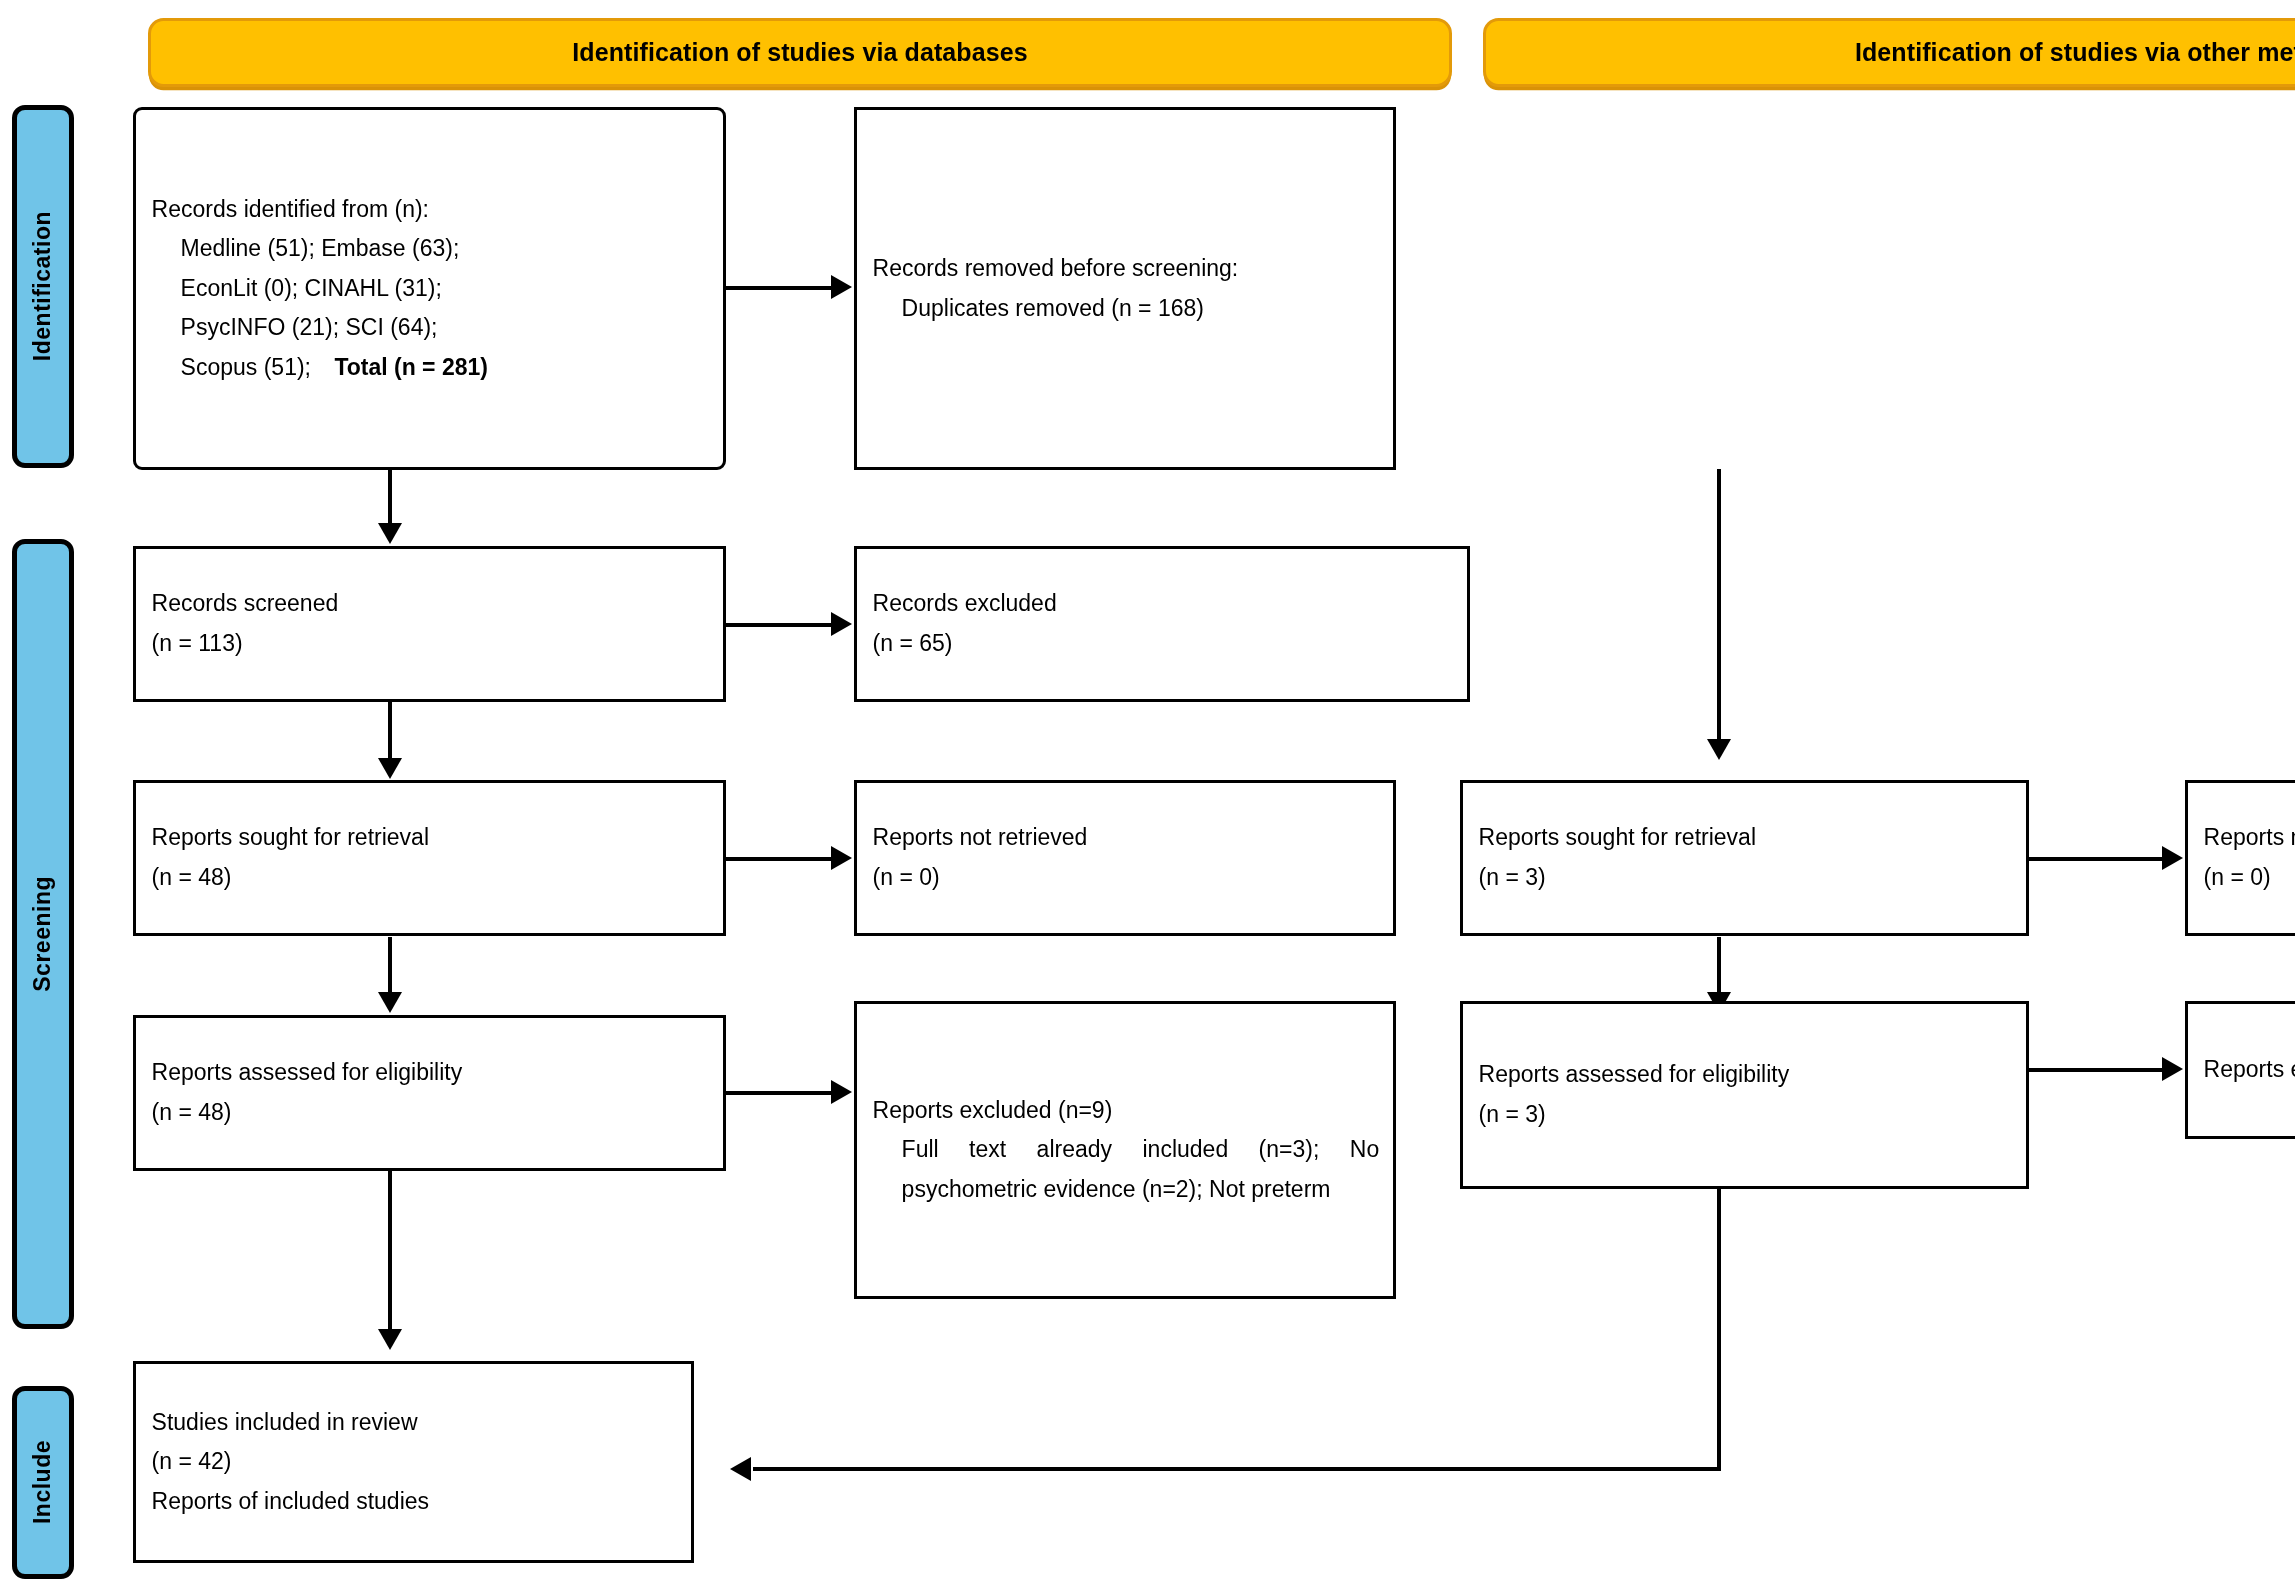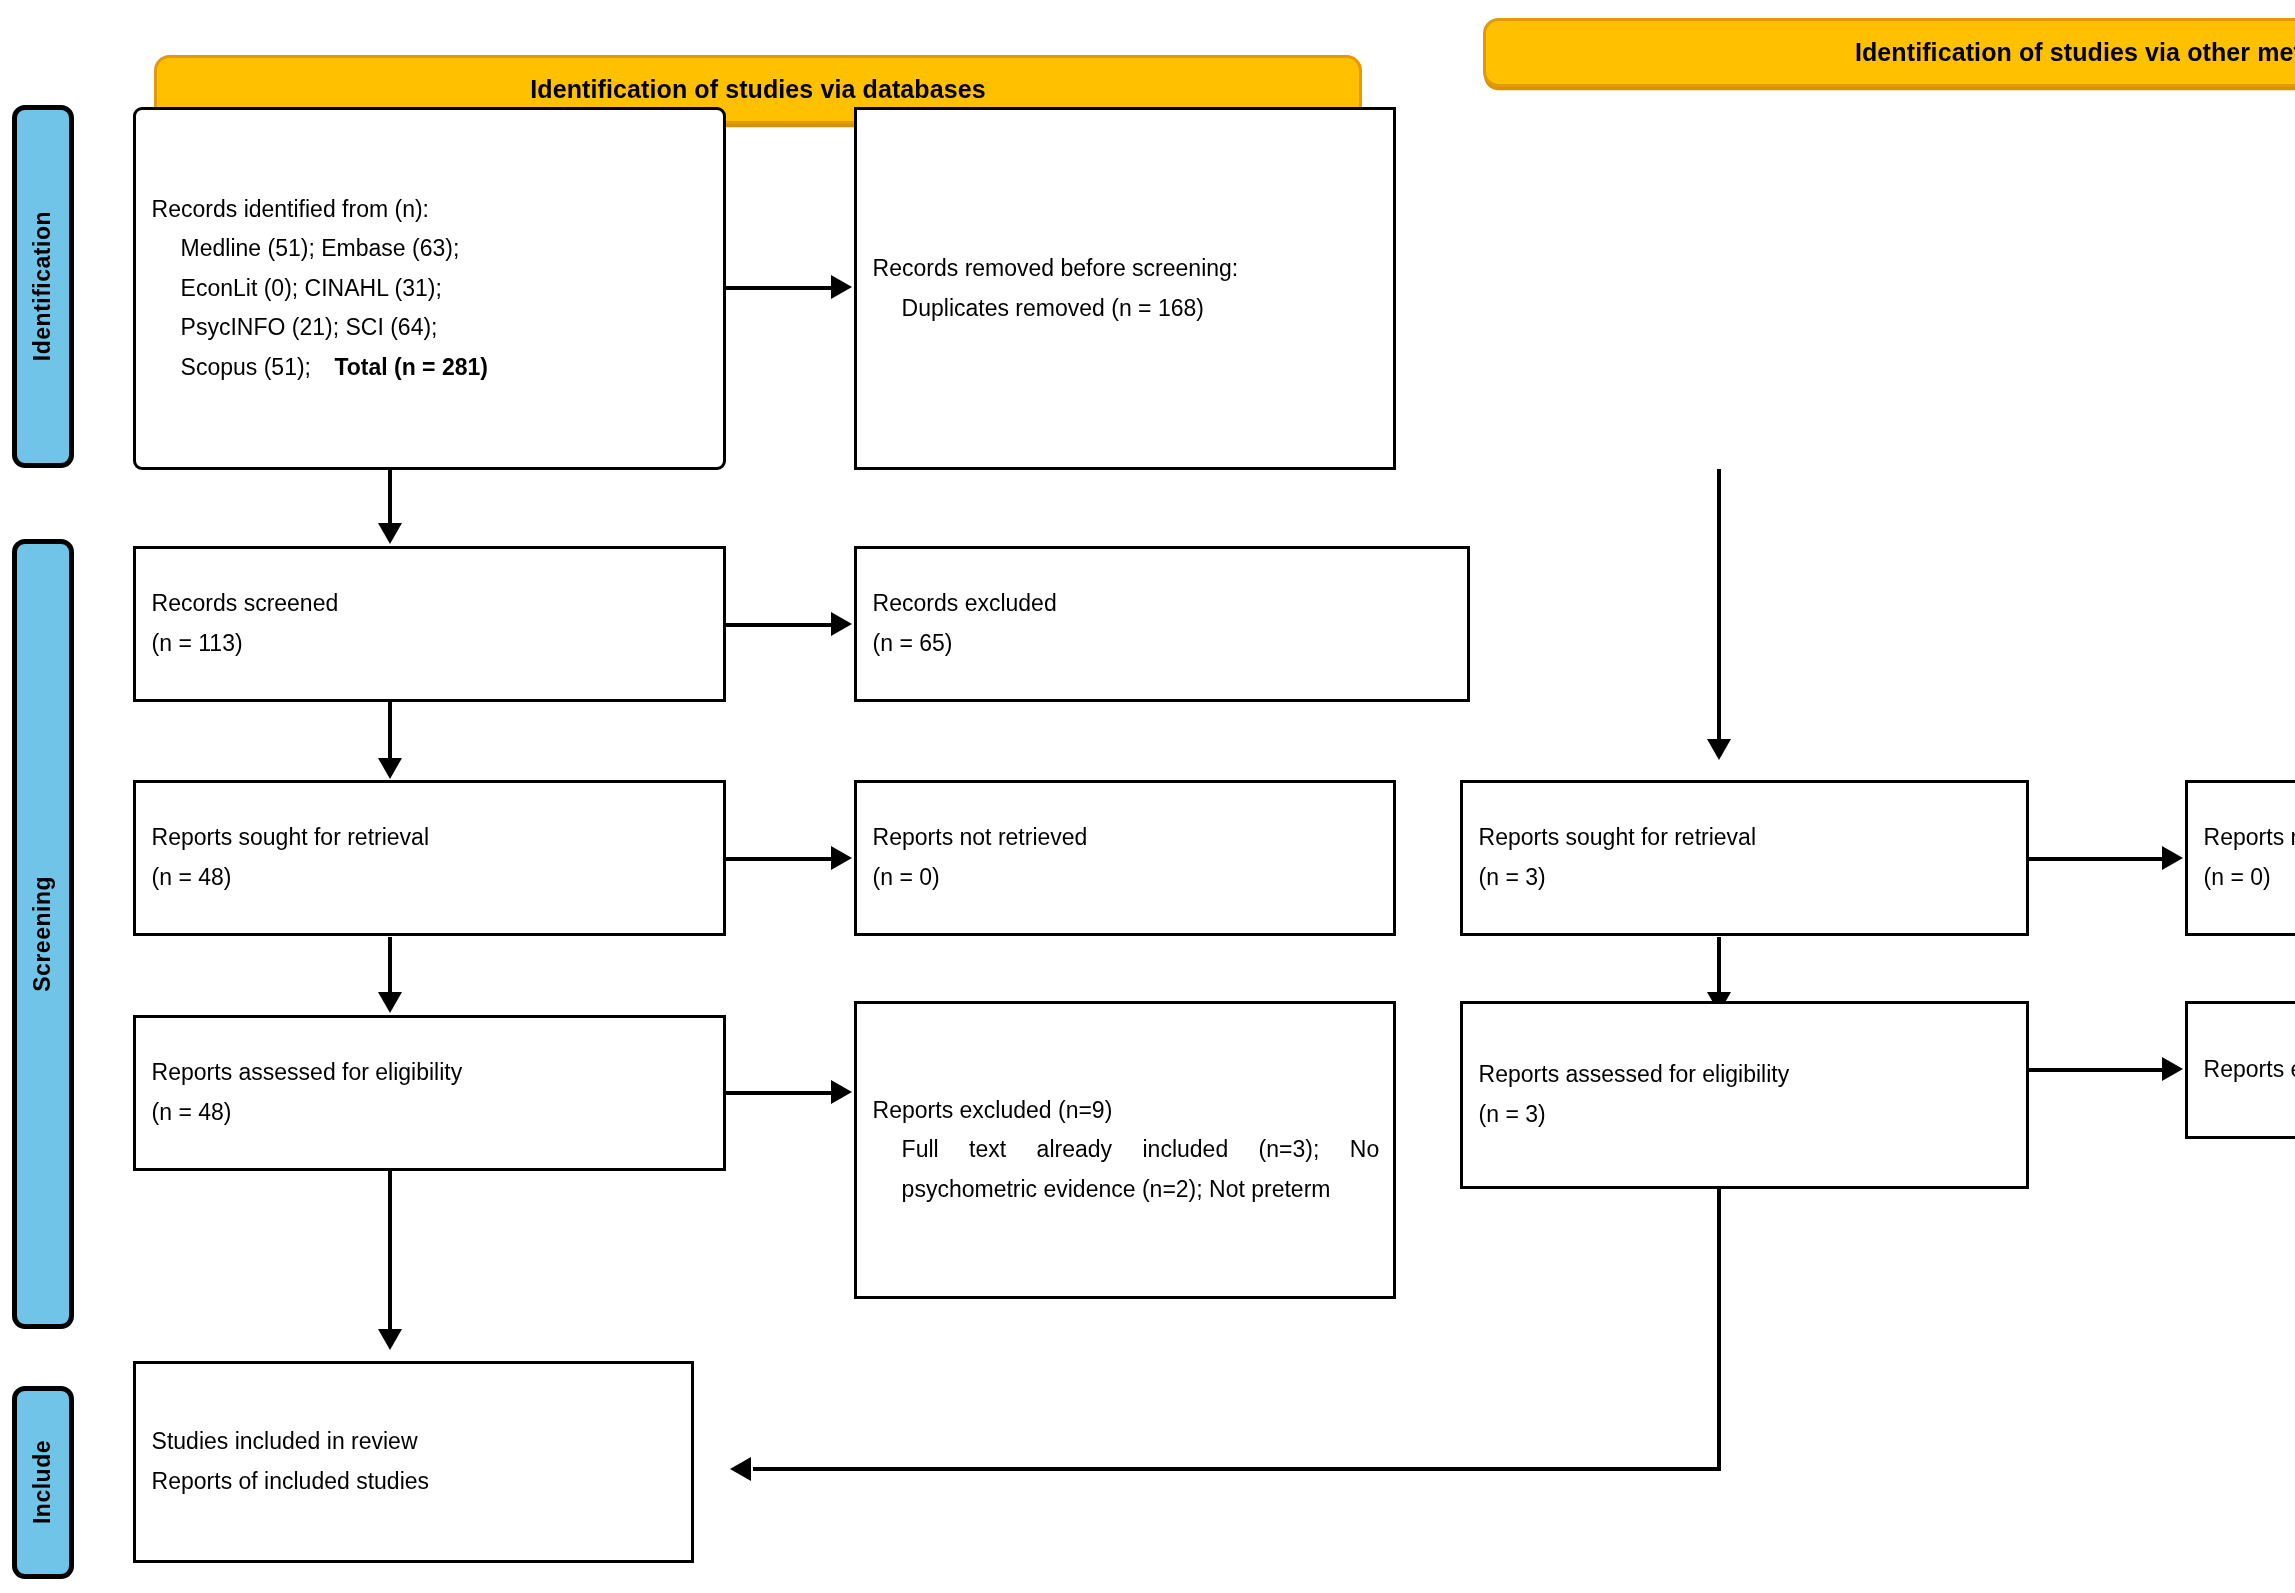--- a/index.html
+++ b/index.html
@@ -73,21 +73,21 @@
     border-right:21px solid #000;}
   .arr-d{position:absolute;width:0;height:0;
     border-left:12.4px solid transparent;border-right:12.4px solid transparent;
     border-top:21px solid #000;}
 </style>
 </head>
 <body>
 
 <div id="stage">
 
-  <div class="hdr" style="left:154px;top:18.4px;width:1208px;height:69px;margin-top:37px;">
+  <div class="hdr" style="left:148px;top:18.4px;width:1304px;height:69px;">
     <span>Identification of studies via databases</span>
   </div>
 
   <div class="hdr" style="left:1483px;top:18.4px;width:1251px;height:69px;">
     <span>Identification of studies via other methods</span>
   </div>
 
   <div class="rail" style="left:11.5px;top:105px;width:62px;height:363px;">
     <span>Identification</span>
   </div>
@@ -191,20 +191,21 @@
 
   <div class="box" style="left:2185px;top:1001px;width:549px;height:138px;">
     <span class="ln">Reports excluded (n = 0)</span>
   </div>
 
   <div class="hline" style="left:2029px;top:1068px;width:134px;"></div>
   <div class="arr-r" style="left:2162px;top:1057px;"></div>
 
   <div class="box" style="left:133px;top:1361px;width:561px;height:202px;">
     <span class="ln">Studies included in review</span>
+    <span class="ln">(n = 42)</span>
     <span class="ln">Reports of included studies</span>
   </div>
 
   <div class="vline" style="left:388px;top:1171px;height:163px;"></div>
   <div class="arr-d" style="left:378px;top:1329px;"></div>
 
   <div class="vline" style="left:1717px;top:1189px;height:282px;"></div>
   <div class="hline" style="left:753px;top:1467px;width:966px;"></div>
   <div class="arr-l" style="left:730px;top:1457px;"></div>
 

